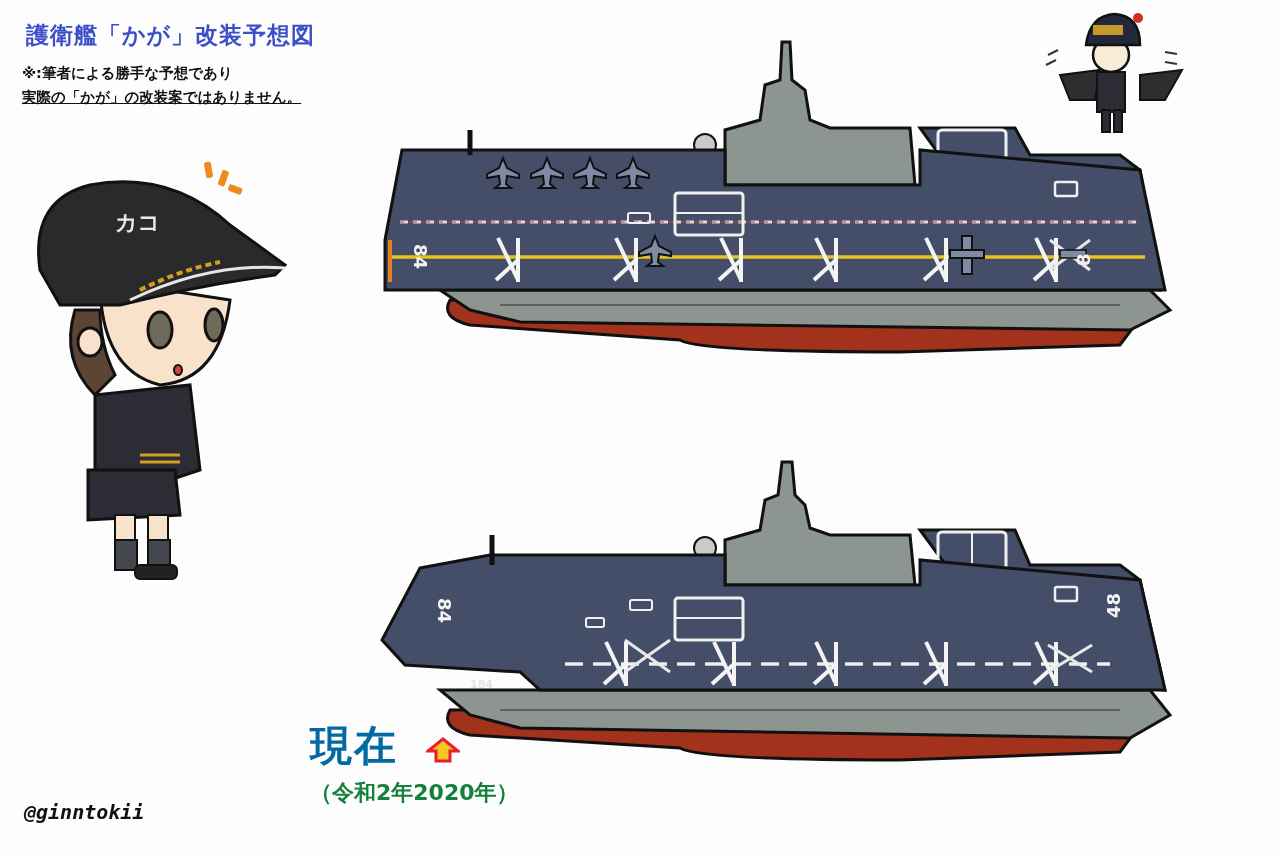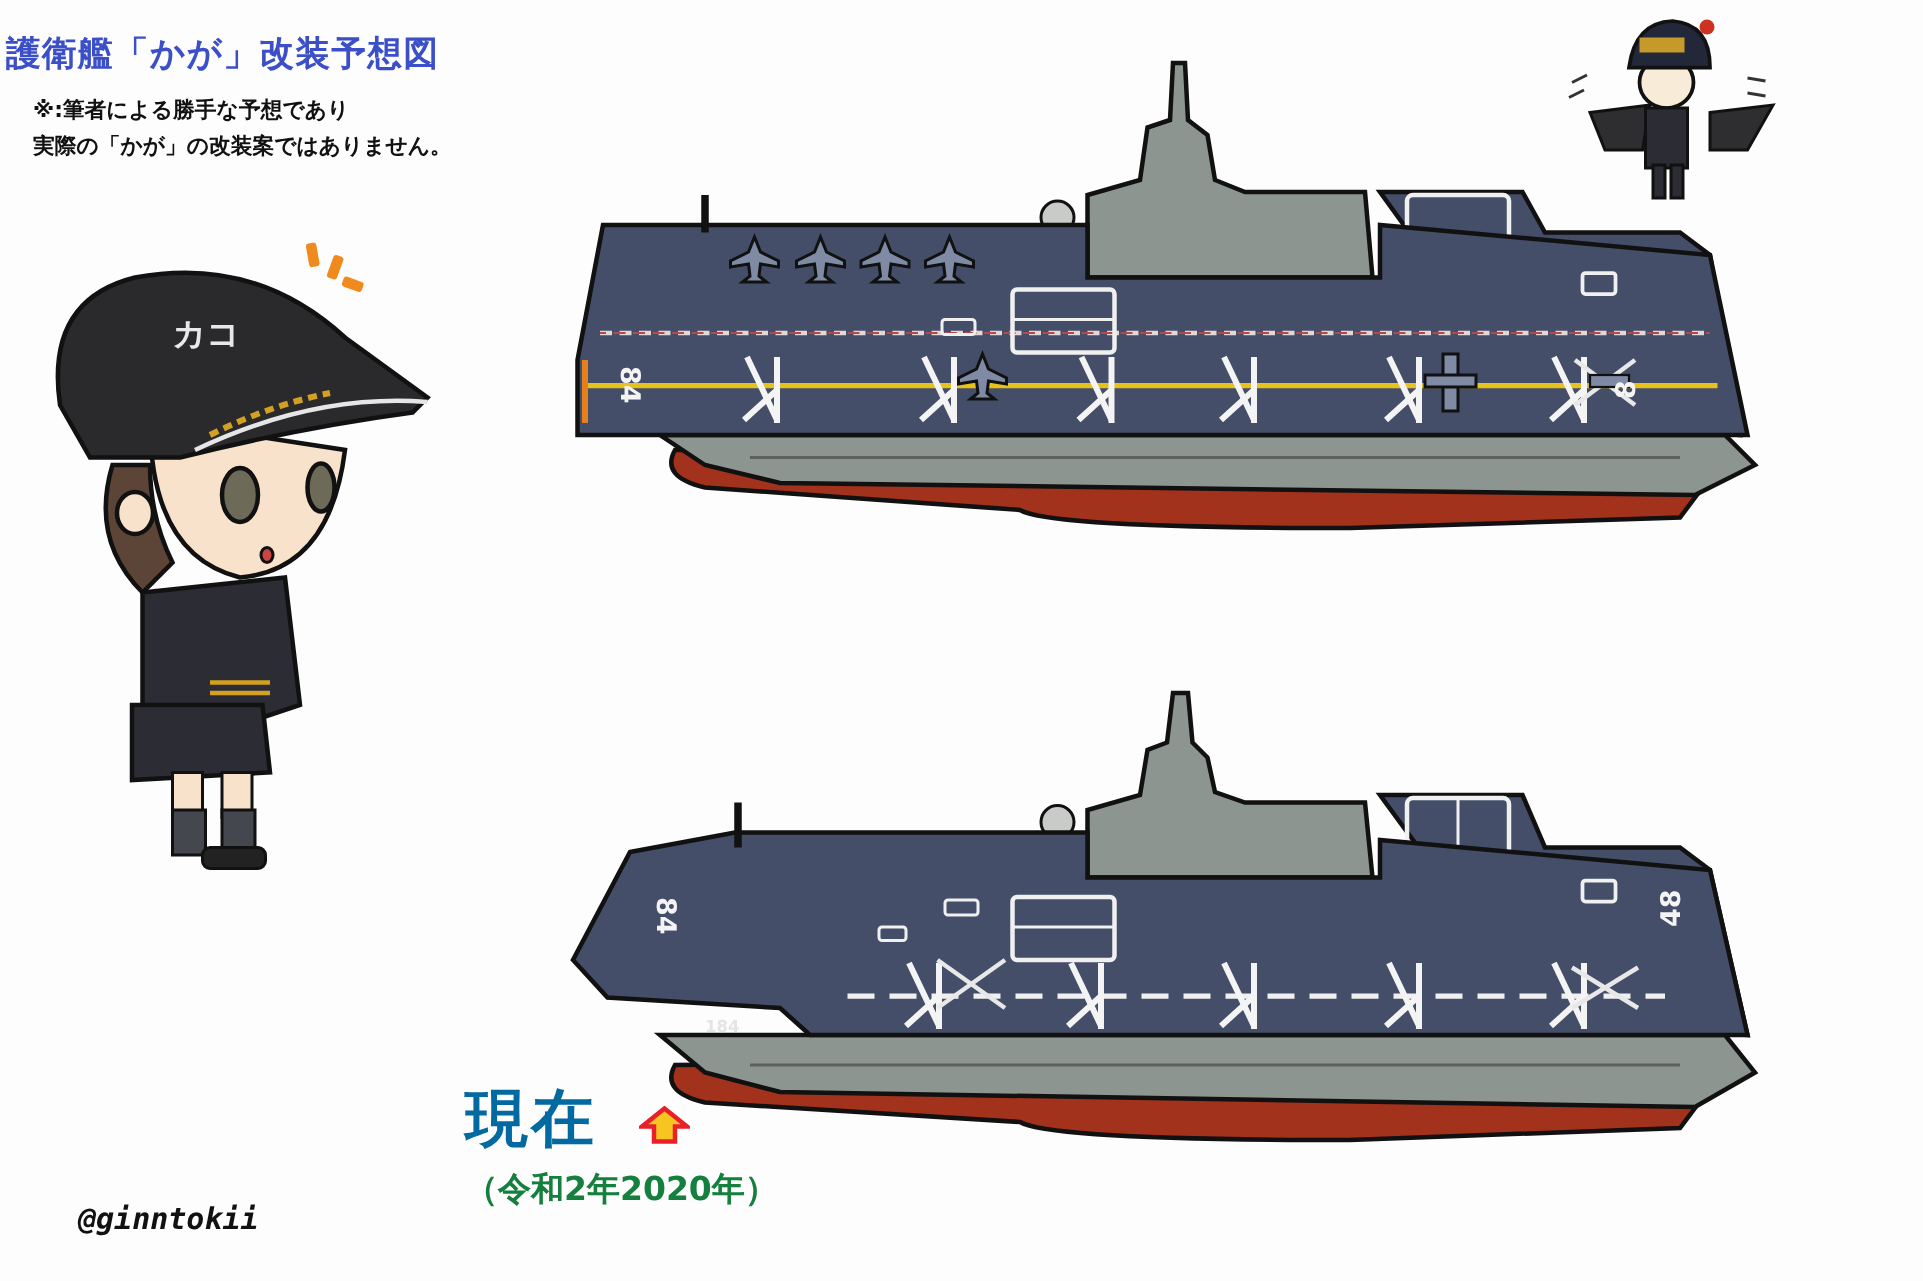--- a/index.html
+++ b/index.html
@@ -1,30 +1,30 @@
 <!DOCTYPE html>
 <html><head>
 <meta charset="utf-8">
 <style>
   html, body { margin: 0; padding: 0; background: #fdfdfd; }
   body { width: 1282px; height: 854px; position: relative; overflow: hidden;
          font-family: "DejaVu Sans", "Liberation Sans", sans-serif; }
-  .title { position: absolute; left: 4px; top: 20px; font-size: 23px; font-weight: bold;
+  .title { position: absolute; left: 26px; top: 20px; font-size: 23px; font-weight: bold;
            color: #3b4fc8; letter-spacing: 1px; white-space: nowrap; }
   .note { position: absolute; left: 22px; font-size: 14.5px; font-weight: bold; color: #111;
           white-space: nowrap; text-align: right; }
   .note1 { top: 64px; }
-  .note2 { top: 88px; }
+  .note2 { top: 88px; text-decoration: underline; }
   .now-label { position: absolute; left: 310px; top: 718px; font-size: 42px; font-weight: bold;
                color: #0369a1; letter-spacing: 2px; }
   .now-arrow { position: absolute; left: 426px; top: 737px; }
   .now-sub { position: absolute; left: 310px; top: 778px; font-size: 22px; font-weight: bold;
              color: #15803d; white-space: nowrap; }
   .credit { position: absolute; left: 24px; top: 800px; font-size: 20px; font-weight: bold;
-            color: #111; font-style: italic; font-family: "DejaVu Sans Mono", monospace; margin-left: 28px; }
+            color: #111; font-style: italic; font-family: "DejaVu Sans Mono", monospace; }
   svg.layer { position: absolute; left: 0; top: 0; }
 </style>
 </head>
 <body>
 
 <div class="title">護衛艦「かが」改装予想図</div>
 <div class="note note1">※:筆者による勝手な予想であり</div>
 <div class="note note2">実際の「かが」の改装案ではありません。</div>
 
 <svg class="layer" width="1282" height="854" viewBox="0 0 1282 854">

